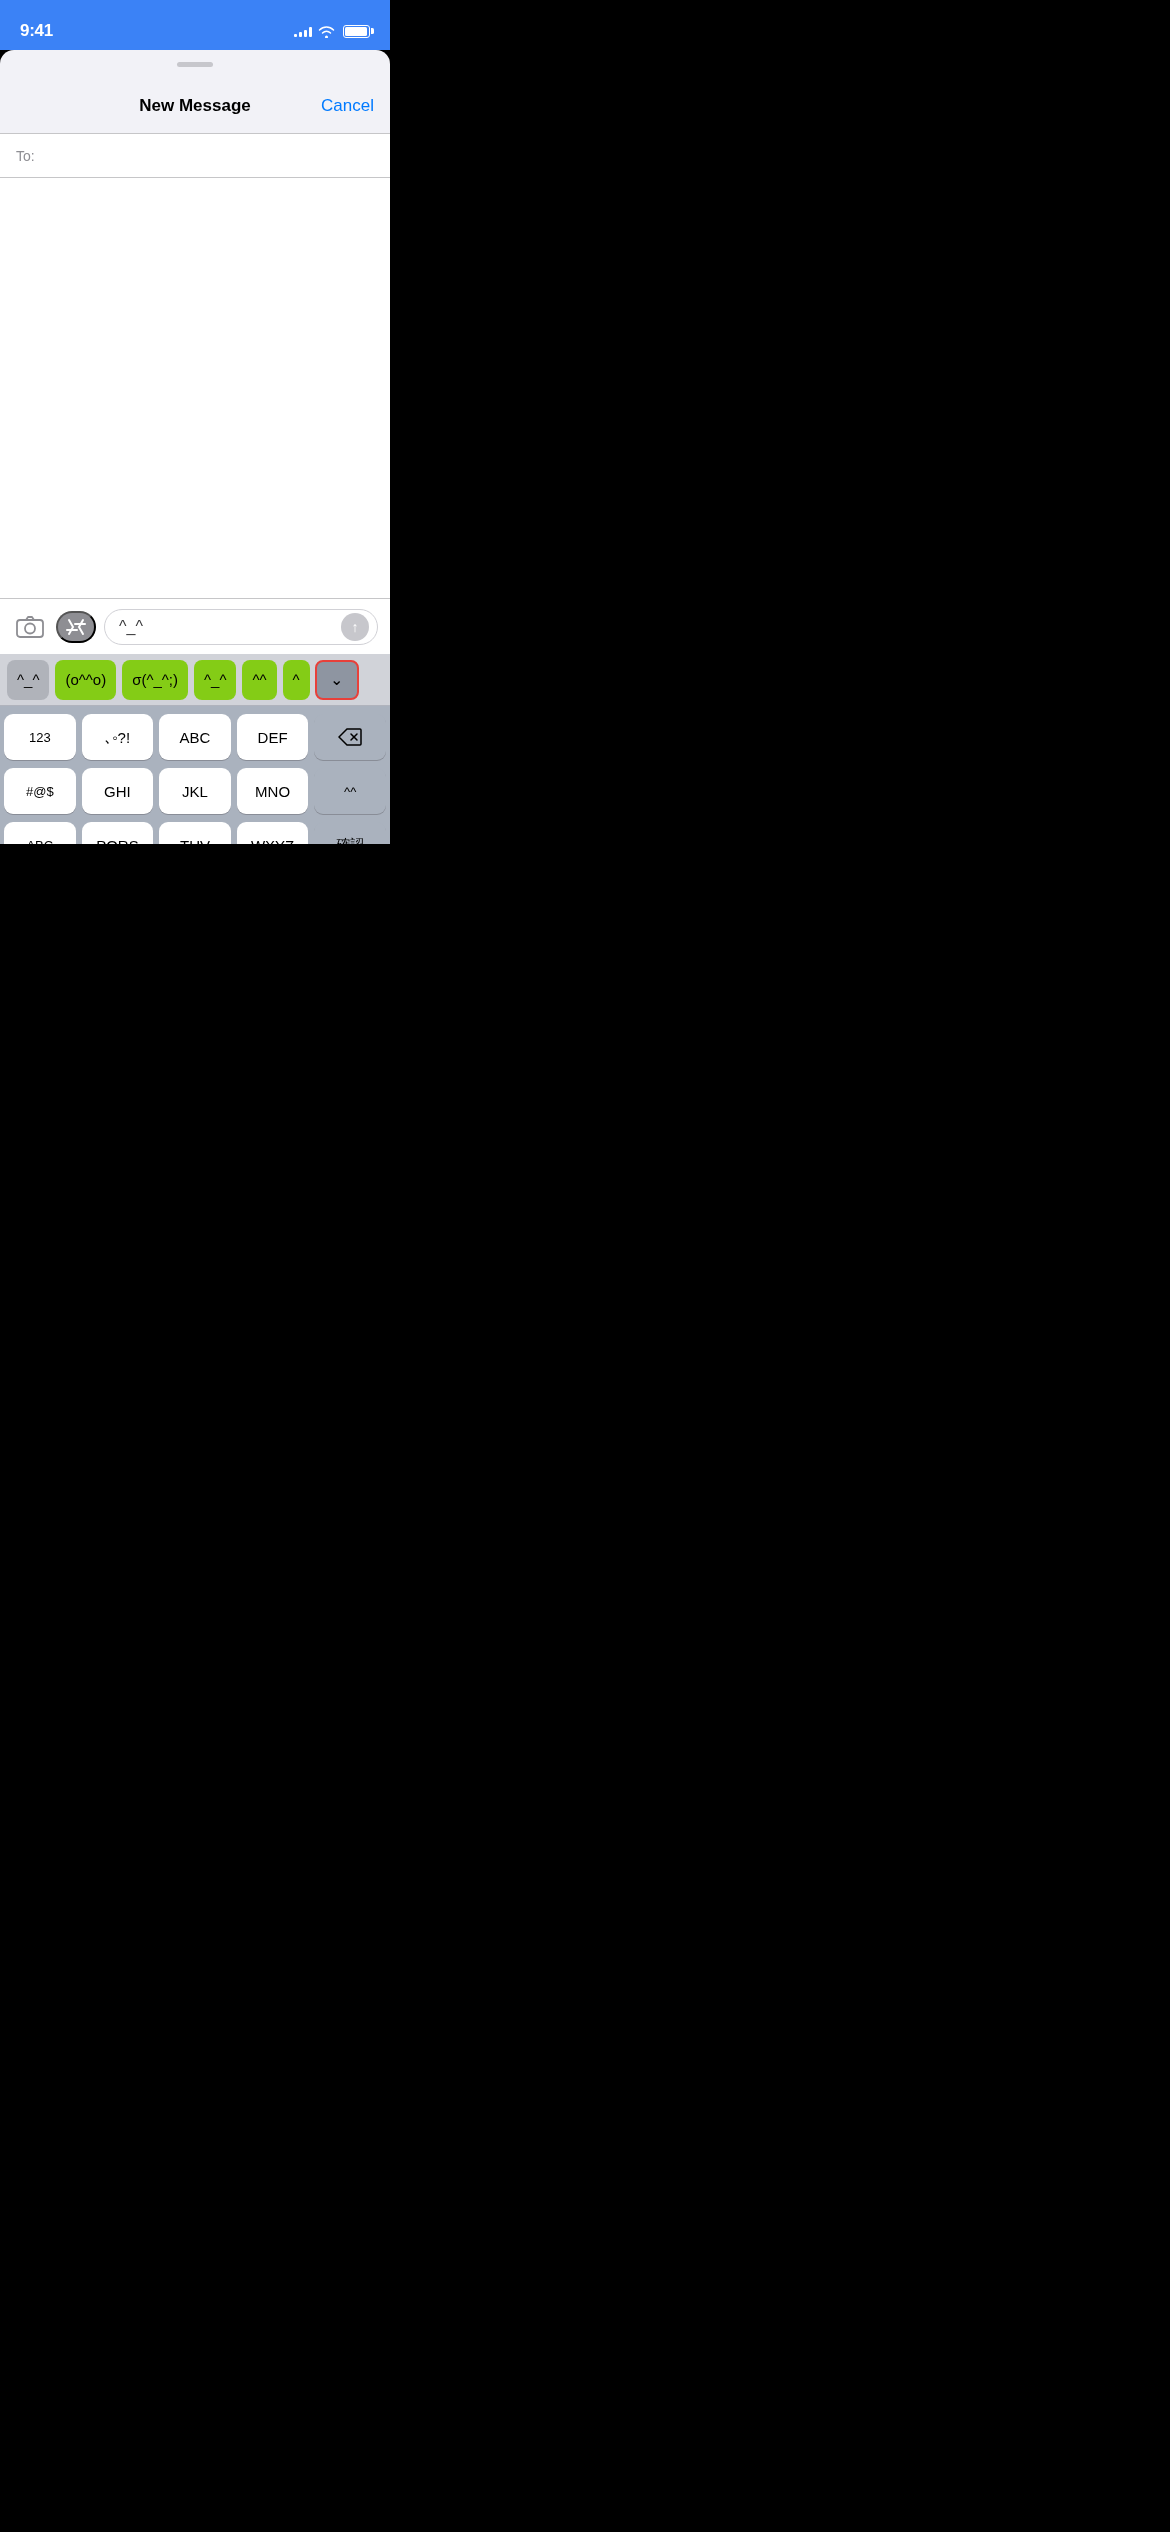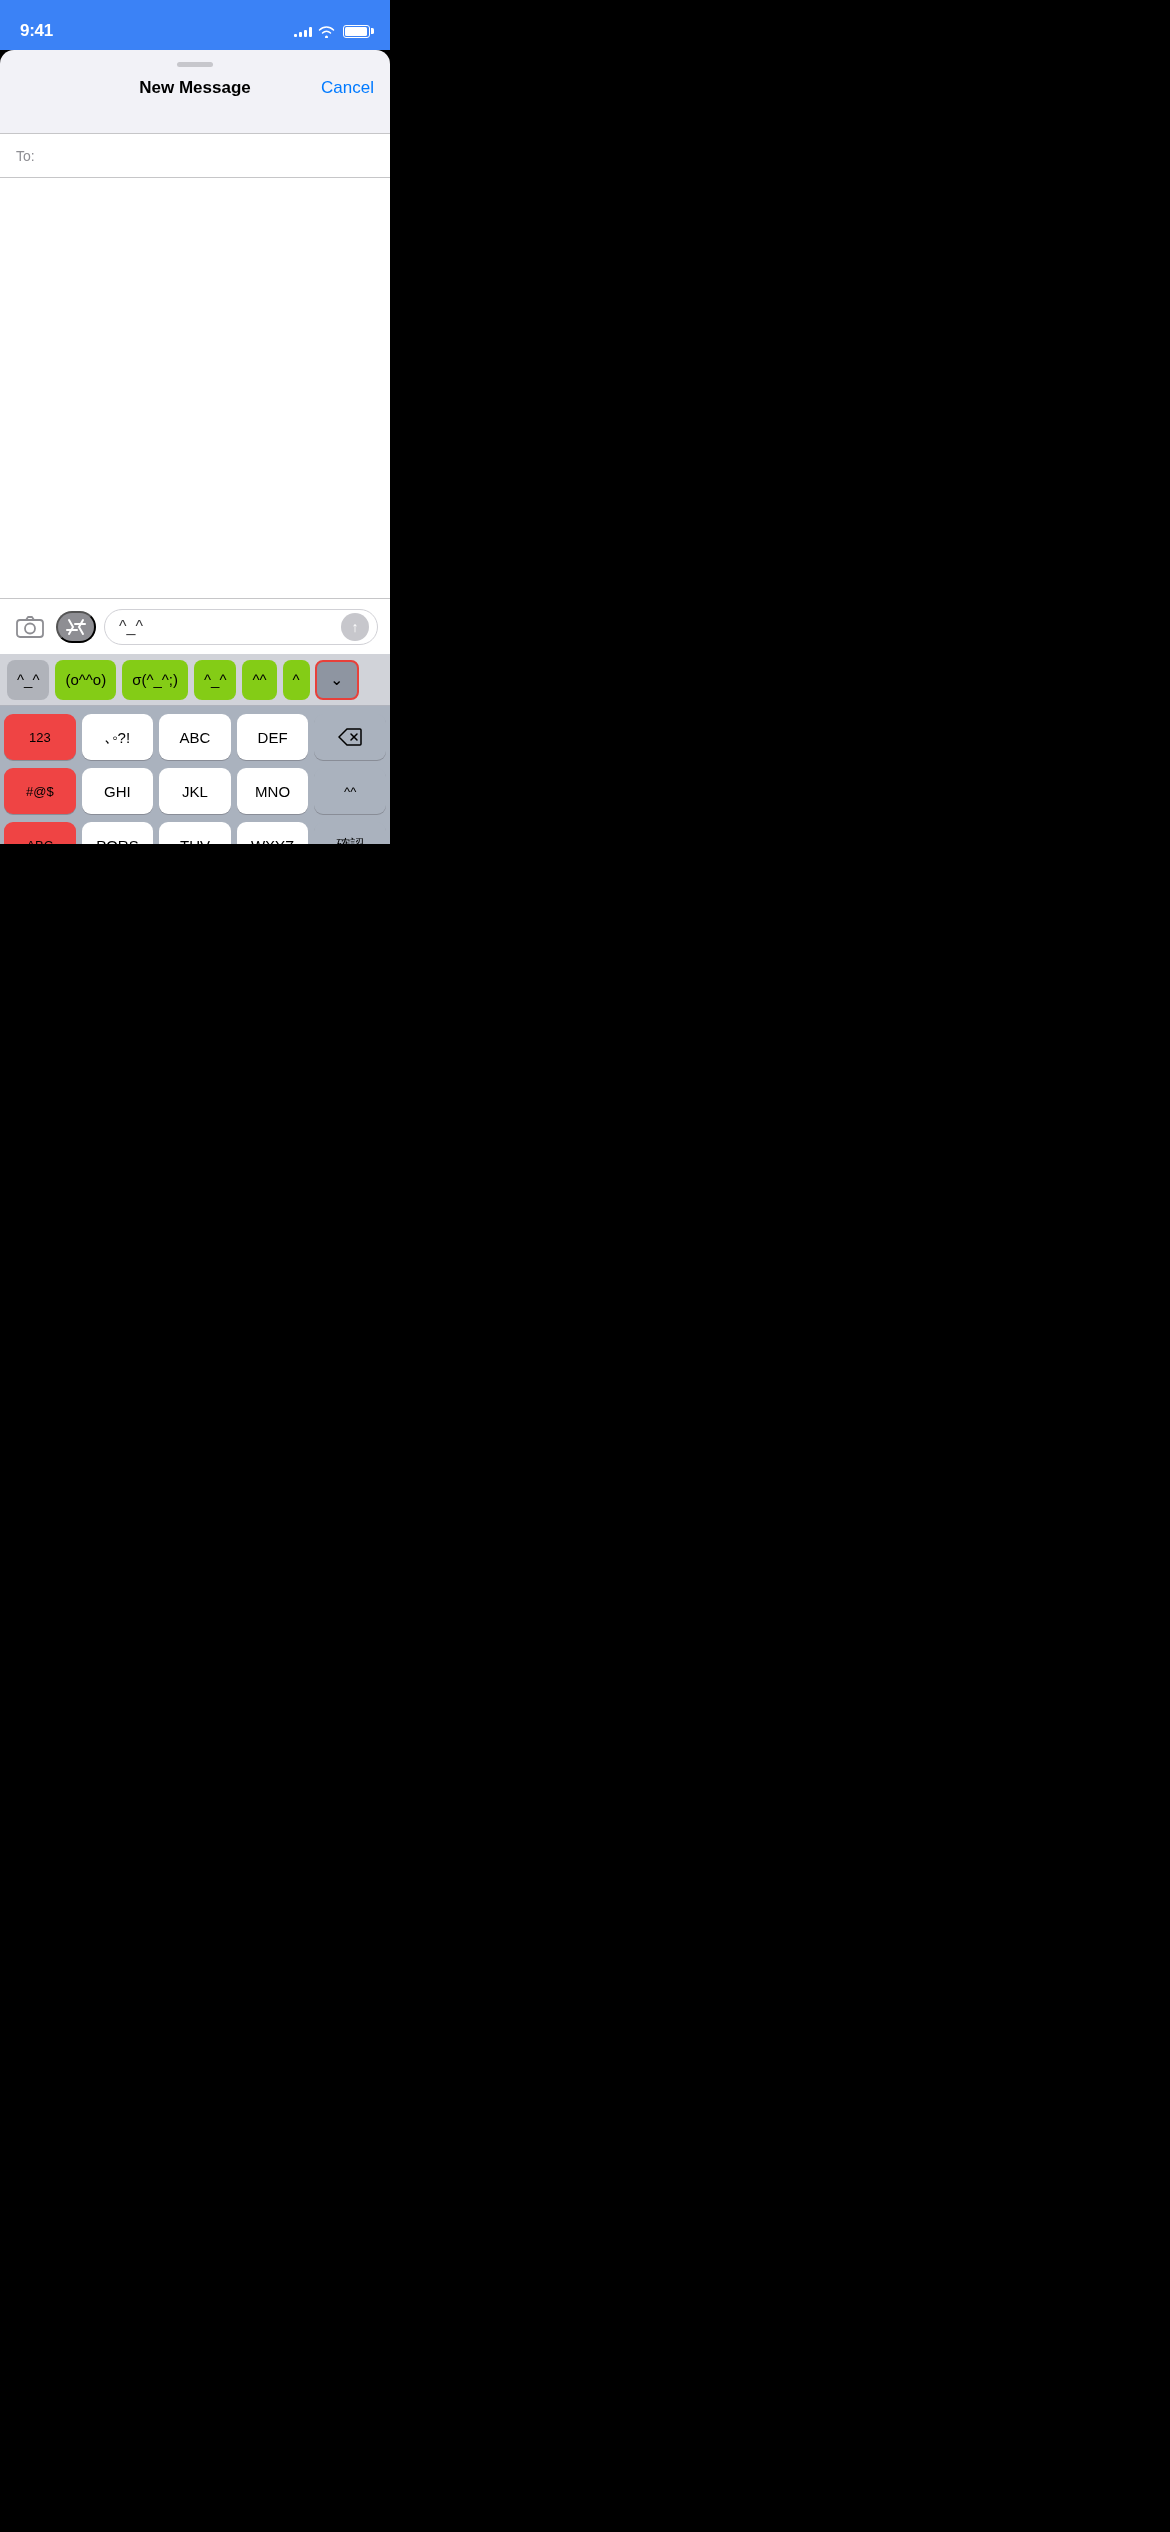--- a/index.html
+++ b/index.html
@@ -96,20 +96,21 @@
       height: 5px;
       background: #c7c7cc;
       border-radius: 3px;
     }
 
     
     .nav-header {
       background: #f2f2f7;
       height: 56px;
       display: flex;
+      align-items: center;
       justify-content: center;
       position: relative;
       border-bottom: 0.5px solid #c6c6c8;
     }
 
     .nav-title {
       font-size: 17px;
       font-weight: 600;
       color: #000;
     }
@@ -314,21 +315,21 @@
       font-weight: 400;
       color: #000;
       cursor: pointer;
       box-shadow: 0 1px 0 #898d97;
       border: none;
       font-family: inherit;
       flex: 1;
     }
 
     .key.dark {
-      background: #ef4444;
+      background: #ffffff;
       color: #000;
     }
 
     .key.wide {
       flex: 2;
     }
 
     .key.symbol {
       font-size: 13px;
     }

